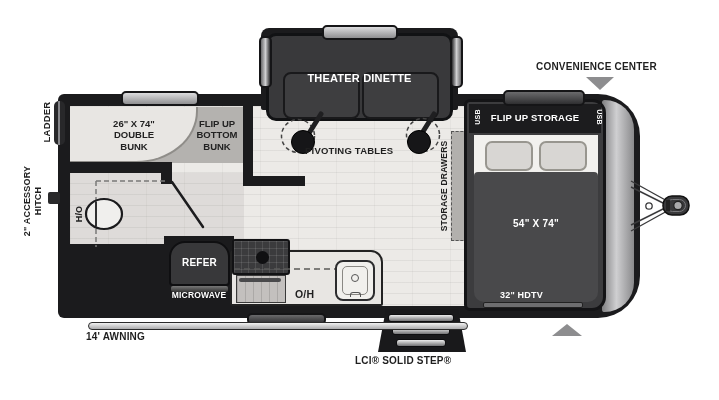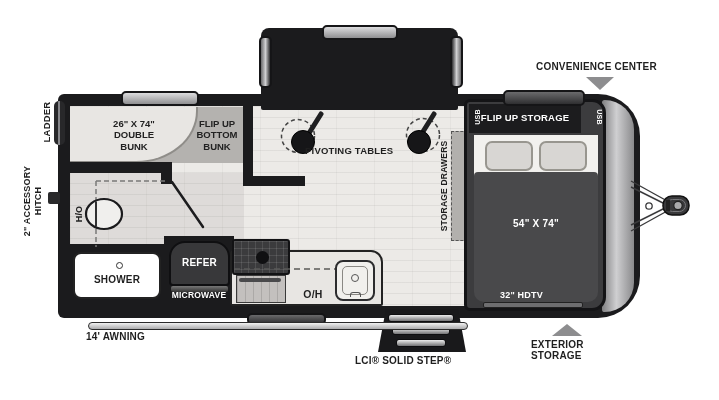--- a/index.html
+++ b/index.html
@@ -64,25 +64,25 @@
   #stove-burner{left:22px;top:10px;width:13px;height:13px;background:#101012;border-radius:50%;}
   #oven{left:236px;top:275px;width:50px;height:28px;background:rgba(185,183,180,.8);border:1.5px solid #3a3a3a;
     box-sizing:border-box;
     background-image:repeating-linear-gradient(90deg,rgba(0,0,0,.12) 0 1px,transparent 1px 8px);}
   #oven-handle{left:2px;top:2px;width:42px;height:4px;background:#4a4a4c;border-radius:2px;}
   #sink{left:335px;top:260px;width:40px;height:41px;background:#f1f0ed;border:2.5px solid #2c2c2e;
     border-radius:8px;box-sizing:border-box;}
   #sink-inner{left:5px;top:4px;width:24px;height:27px;border:1.5px solid #8a8884;border-radius:5px;}
   #sink-circle{left:14px;top:12px;width:6px;height:6px;border:1.5px solid #555;border-radius:50%;}
   #sink-tap{left:13px;top:30px;width:9px;height:4px;border:1.5px solid #555;border-bottom:0;border-radius:3px 3px 0 0;}
-  #oh-label{left:295px;top:288px;width:36px;text-align:center;font-size:10.5px;}
+  #oh-label{left:295px;top:288px;width:36px;text-align:left;font-size:10.5px;}
   
   #bed-platform{left:464px;top:99px;width:142px;height:212px;background:#3c3c3e;border:3px solid #141416;
     border-radius:6px 14px 14px 6px;box-sizing:border-box;}
-  #headboard{left:2px;top:2px;width:112px;height:29px;background:#1c1c1e;border-radius:0;}
+  #headboard{left:2px;top:2px;width:132px;height:29px;background:#1c1c1e;border-radius:0;}
   #headboard-label{left:0;top:8px;width:100%;text-align:center;font-size:9.5px;}
   #bed-sheet{left:7px;top:33px;width:124px;height:45px;background:#f2f1ee;}
   .pillow{position:absolute;background:#d8d6d3;border:2px solid #98968f;border-radius:7px;box-sizing:border-box;}
   #mattress{left:7px;top:70px;width:124px;height:130px;background:#49494b;border-radius:4px 4px 10px 10px;}
   #bed-size-label{left:0;top:46px;width:100%;text-align:center;font-size:10px;line-height:12px;}
   #tv-label{left:26px;top:118px;font-size:9px;}
   #tv-bar{left:16px;top:200px;width:98px;height:4px;background:#6e6e70;border-radius:2px;border:1px solid #222;}
   #storage-drawers{left:451px;top:131px;width:17px;height:110px;background:#b2b0ad;border:1.5px dashed #555;box-sizing:border-box;}
   
   #ladder{left:54px;top:101px;width:11px;height:44px;background:#28282a;border-radius:5px;
@@ -122,24 +122,20 @@
       <span>BUNK</span>
     </div>
   </div>
 
   <div class="wall" style="left:64px;top:162px;width:108px;height:11px;"></div>
   <div class="wall" style="left:161px;top:162px;width:11px;height:22px;"></div>
   <div class="wall" style="left:243px;top:96px;width:10px;height:90px;"></div>
   <div class="wall" style="left:243px;top:176px;width:62px;height:10px;"></div>
 
   <div class="abs" id="shower-niche"></div>
-  <div class="abs" id="shower">
-    <div class="abs" id="shower-drain"></div>
-    <div class="lbl" id="shower-label">SHOWER</div>
-  </div>
 
   <div class="abs" id="kitchen-block"></div>
   <div class="abs" id="refer">
     <div class="lbl white" id="refer-label">REFER</div>
   </div>
   <div class="abs" id="mw-divider"></div>
   <div class="lbl white" id="microwave-label">MICROWAVE</div>
   <div class="abs" id="counter"></div>
   <div class="abs" id="stove-grate">
     <div class="abs" id="stove-burner"></div>
@@ -148,20 +144,25 @@
     <div class="abs" id="oven-handle"></div>
   </div>
   <div class="abs" id="sink">
     <div class="abs" id="sink-inner"></div>
     <div class="abs" id="sink-circle"></div>
     <div class="abs" id="sink-tap"></div>
   </div>
   <div class="lbl" id="oh-label">O/H</div>
 
   <div class="abs" id="slide-box"></div>
+  <div class="abs" id="sofa">
+    <div class="cushion" style="left:14px;top:36px;width:77px;height:47px;"></div>
+    <div class="cushion" style="left:93px;top:36px;width:77px;height:47px;"></div>
+    <div class="lbl white" id="sofa-label">THEATER DINETTE</div>
+  </div>
   <div class="win" style="left:259px;top:36px;width:9px;height:48px;background:linear-gradient(90deg,#6a6a6c,#cfcfd1,#2f2f31);"></div>
   <div class="win" style="left:450px;top:36px;width:9px;height:48px;background:linear-gradient(90deg,#2f2f31,#cfcfd1,#6a6a6c);"></div>
   <div class="win" style="left:322px;top:25px;width:72px;height:11px;"></div>
 
   <div class="abs" id="storage-drawers"></div>
   <div class="abs" id="bed-platform">
     <div class="abs" id="headboard">
       <div class="lbl white" id="headboard-label">FLIP UP STORAGE</div>
     </div>
     <div class="abs" id="bed-sheet"></div>
@@ -193,24 +194,20 @@
   <div class="win dark" id="kitchen-window"></div>
   <div class="abs" id="step"></div>
   <div class="tread" style="left:388px;top:314px;width:66px;height:8px;z-index:21;"></div>
   <div class="tread" style="left:392px;top:327px;width:58px;height:8px;z-index:21;"></div>
   <div class="tread" style="left:396px;top:339px;width:50px;height:8px;z-index:21;"></div>
   <div class="abs" id="awning-bar"></div>
 
   <div class="lbl center z50" style="left:536px;top:61px;width:120px;font-size:10px;">CONVENIENCE CENTER</div>
   <div class="arrow-down z50" style="left:586px;top:77px;"></div>
   <div class="arrow-up z50" style="left:552px;top:324px;"></div>
-  <div class="lbl center z50" style="left:531px;top:340px;width:72px;font-size:10px;line-height:10.5px;">
-    <span style="display:block">EXTERIOR</span>
-    <span style="display:block">STORAGE</span>
-  </div>
   <div class="lbl z50" style="left:86px;top:331px;font-size:10px;text-align:right;">14' AWNING</div>
   <div class="lbl center z50" style="left:305px;top:145px;width:115px;font-size:9.5px;">PIVOTING TABLES</div>
   <div class="lbl center z50" style="left:355px;top:355px;width:132px;font-size:10px;">LCI® SOLID STEP®</div>
 
   <svg class="abs" id="overlay-svg" width="719" height="400" viewBox="0 0 719 400">
 
     <line x1="172" y1="182" x2="203" y2="227" stroke="#1c1c1e" stroke-width="2.5" stroke-linecap="round"></line>
 
     <line x1="96" y1="181" x2="165" y2="181" stroke="#7a7a78" stroke-width="1.5" stroke-dasharray="5 3"></line>
     <line x1="96" y1="181" x2="96" y2="247" stroke="#7a7a78" stroke-width="1.5" stroke-dasharray="5 3"></line>

